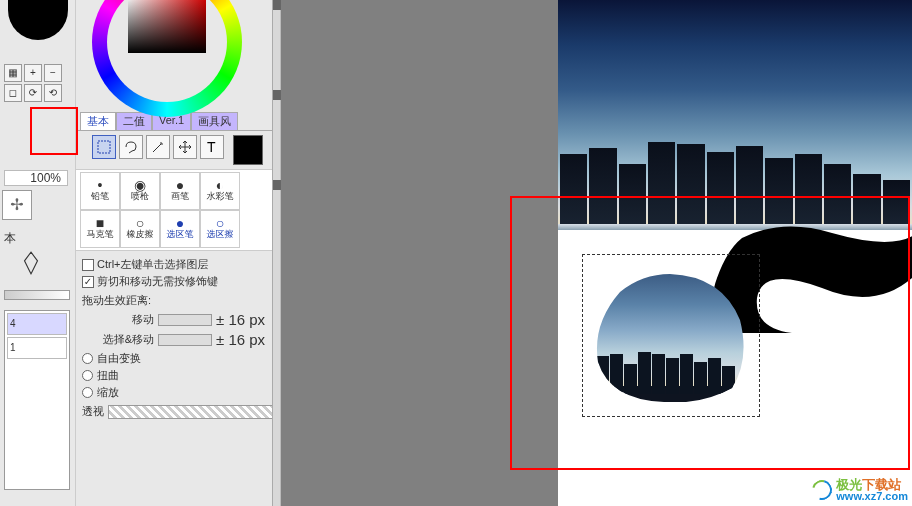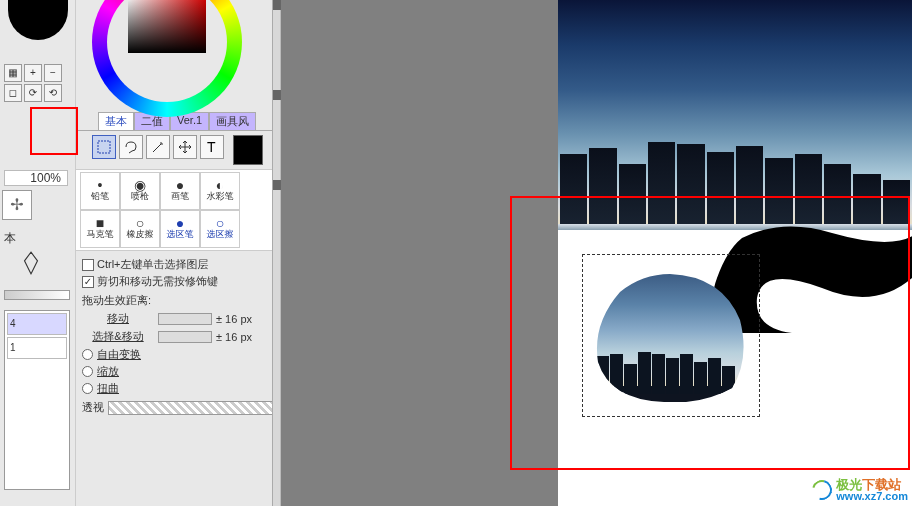--- a/index.html
+++ b/index.html
@@ -19,21 +19,21 @@
 .layers-box { position: absolute; top: 310px; left: 4px; width: 66px; height: 180px; background: #fff; border: 1px solid #999; }
 .layer-row { border: 1px solid #bbb; margin: 2px; height: 22px; font-size: 10px; line-height: 20px; padding-left: 2px; }
 .layer-sel { background: #d8d8ff; }
 
 .tool-panel { position: absolute; left: 76px; top: 0; width: 205px; height: 506px; background: #e8e8e8; border-right: 1px solid #bbb; padding-top: 2px; }
 .color-circle { width: 165px; height: 102px; position: relative; margin-left: 6px; }
 .hue-ring { position: absolute; left: 10px; top: -35px; width: 150px; height: 150px; border-radius: 50%; background: conic-gradient(red,yellow,lime,cyan,blue,magenta,red); }
 .hue-ring::after { content:""; position:absolute; inset:15px; border-radius:50%; background:#e8e8e8; }
 .hue-ring .inner-sq { position:absolute; left:36px; top:28px; width:78px; height:58px; background: linear-gradient(to bottom, rgba(0,0,0,0) 0%, #000 100%), linear-gradient(to right, #fff 0%, #d00 100%); z-index:2; }
 
-.tabs { display:flex; border-bottom:1px solid #aaa; margin-top: 8px; padding-left:22px; gap:0; }
+.tabs { display:flex; border-bottom:1px solid #aaa; margin-top: 8px; padding-left:4px; gap:0; }
 .tab { border:1px solid #aaa; border-bottom:none; padding:1px 6px; font-size:11px; background:#c4b5fd; cursor:pointer; }
 .tab.active { background:#fff; color:#3050c0; }
 
 .red-box-1 { position:absolute; left:30px; top:107px; width:48px; height:48px; border:2px solid red; pointer-events:none; z-index:50; }
 
 .tool-row { display:flex; padding:4px 4px 4px 16px; gap:3px; border-bottom:1px solid #ccc; }
 .tbtn { width:24px; height:24px; border:1px solid #999; background:#f8f8f8; display:flex; align-items:center; justify-content:center; cursor:pointer; }
 .tbtn.selected { background:#c8d4f0; border-color:#4060c0; }
 .tbtn svg { width:16px; height:16px; }
 .swatch-box { width:30px; height:30px; background:#000; border:1px solid #666; margin-left:6px; }
@@ -43,24 +43,24 @@
 .brush-item.lnk { color:#2040b0; }
 .brush-item .dot { font-size:14px; line-height:10px; }
 .brush-wide { display:flex; gap:2px; padding:2px 4px; border-bottom:1px solid #ccc; }
 .brush-wide .bw { flex:1; border:1px solid #ccc; text-align:center; font-size:10px; padding:2px 0; background:#fff; cursor:pointer; }
 
 .options { padding:4px 6px; }
 .chk-row { font-size:11px; margin:2px 0; display:flex; align-items:center; gap:3px; }
 .chk { width:12px; height:12px; border:1px solid #666; background:#fff; display:inline-flex; align-items:center; justify-content:center; font-size:10px; }
 .opt-label { font-size:11px; margin-top:4px; }
 .slider-row { display:flex; align-items:center; gap:4px; margin:3px 0; font-size:11px; }
-.slider-row .lbl { width:72px; text-align:center;text-decoration:underline; }
+.slider-row .lbl { width:72px; text-align:right; }
 .slider { width:54px; height:12px; background:#ddd; border:1px solid #999; }
-.slider-val { font-size:11px; }
-.radio-row { display:flex; align-items:center; gap:4px; margin:2px 0; font-size:11px;text-decoration:underline; }
+.slider-val { font-size:15px; }
+.radio-row { display:flex; align-items:center; gap:4px; margin:2px 0; font-size:11px; }
 .radio { width:11px; height:11px; border:1px solid #666; border-radius:50%; background:#fff; }
 .btn-row { display:flex; gap:4px; margin:6px 0; justify-content:center; }
 .ok-btn { padding:3px 22px; border:1px solid #888; background:linear-gradient(#fff,#ddd); cursor:pointer; font-size:11px; }
 .opacity-row { display:flex; align-items:center; gap:4px; font-size:11px; margin-top:4px;text-align:right; }
 .opacity-bar { flex:1; height:14px; border:1px solid #999; background:linear-gradient(45deg,#ccc 25%,#fff 25%,#fff 50%,#ccc 50%,#ccc 75%,#fff 75%); background-size:8px 8px; }
 .panel-edge { position:absolute; right:0; top:0; width:8px; height:506px; background:#d8d8d8; border-left:1px solid #aaa; }
 .edge-btn { width:8px; height:10px; background:#666; margin-bottom:80px; }
 
 .gray-area { position:absolute; left:281px; top:0; right:0; bottom:0; background:#808080; }
 .canvas-area { position:absolute; left:558px; top:0; width:354px; height:506px; background:#fff; }
@@ -220,25 +220,25 @@
       <span class="slider"></span>
       <span class="slider-val">± 16 px</span>
     </div>
 
     <div class="radio-row">
         <span class="radio"></span>
         <span>自由变换</span>
       </div>
     <div class="radio-row">
         <span class="radio"></span>
-        <span>缩放</span>
+        <span>扭曲</span>
       </div>
     <div class="radio-row">
         <span class="radio"></span>
-        <span>扭曲</span>
+        <span>缩放</span>
       </div>
 
 
     <div class="opacity-row">
       <span>透视</span>
       <span class="opacity-bar"></span>
     </div>
   </div>
 
   <div class="panel-edge">

